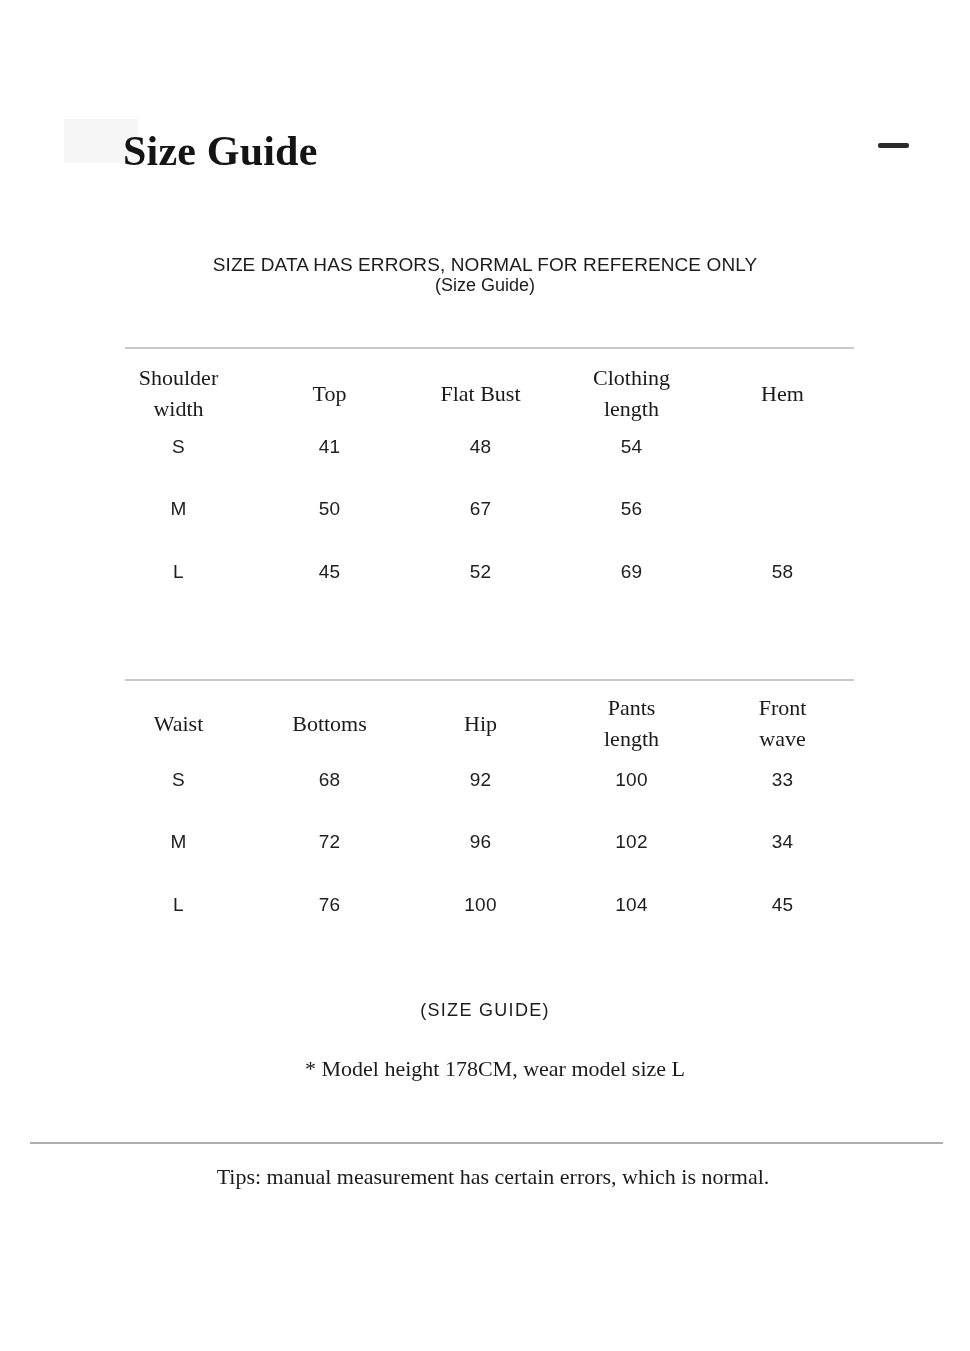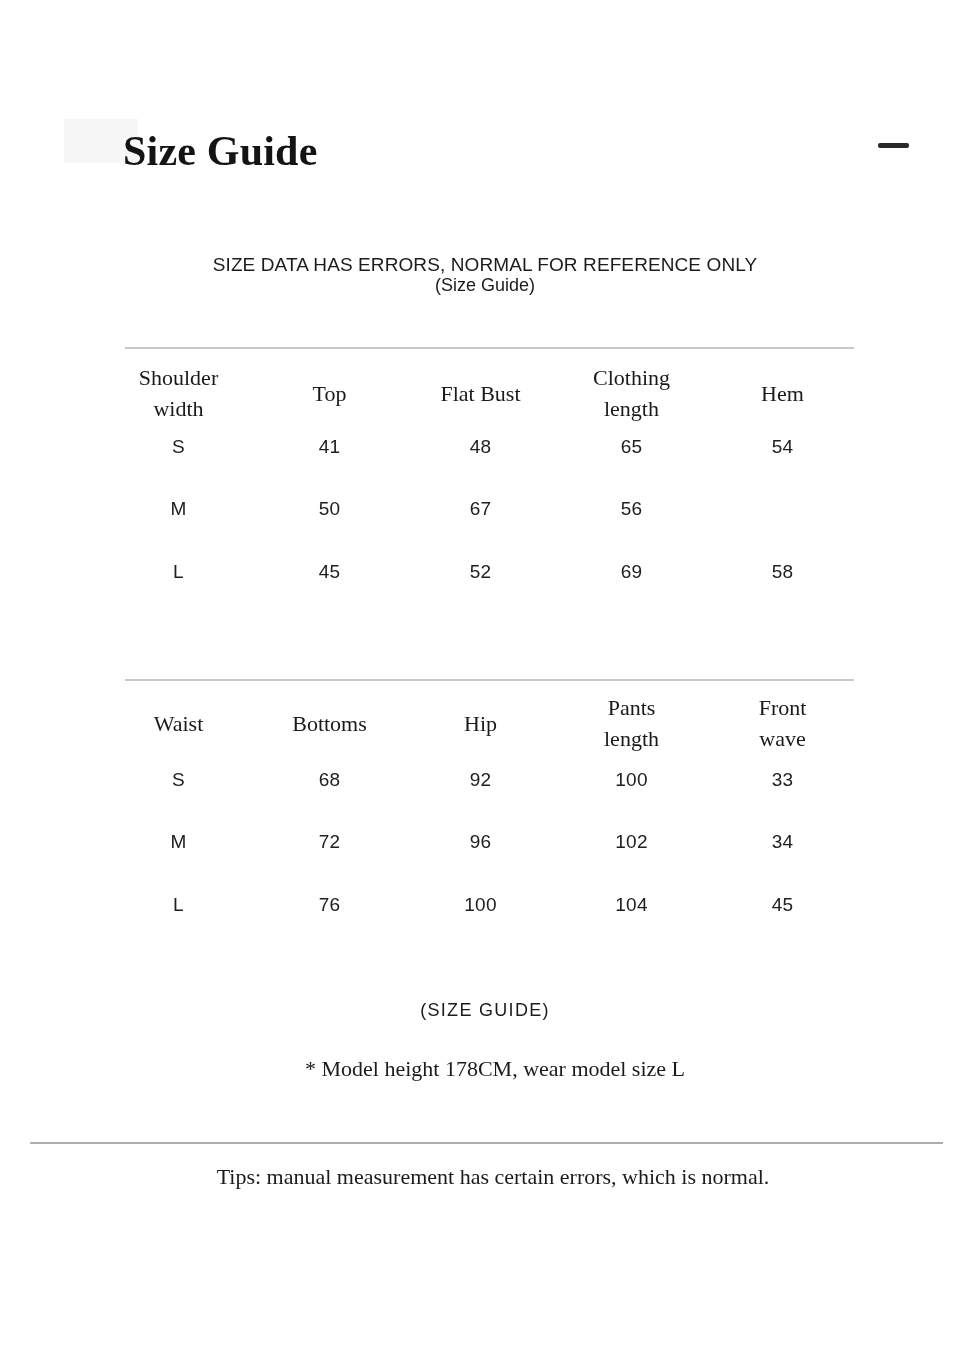--- a/index.html
+++ b/index.html
@@ -96,21 +96,20 @@
     <div class="cell">Flat Bust</div>
     <div class="cell">Clothing
 length</div>
     <div class="cell">Hem</div>
   </div>
 
   <div class="row data-row r1s">
     <div class="cell">S</div>
     <div class="cell">41</div>
     <div class="cell">48</div>
-    <div class="cell">65</div>
     <div class="cell">54</div>
   </div>
 
   <div class="row data-row r1m">
     <div class="cell">M</div>
     <div class="cell">50</div>
     <div class="cell">67</div>
     <div class="cell">56</div>
   </div>
 

